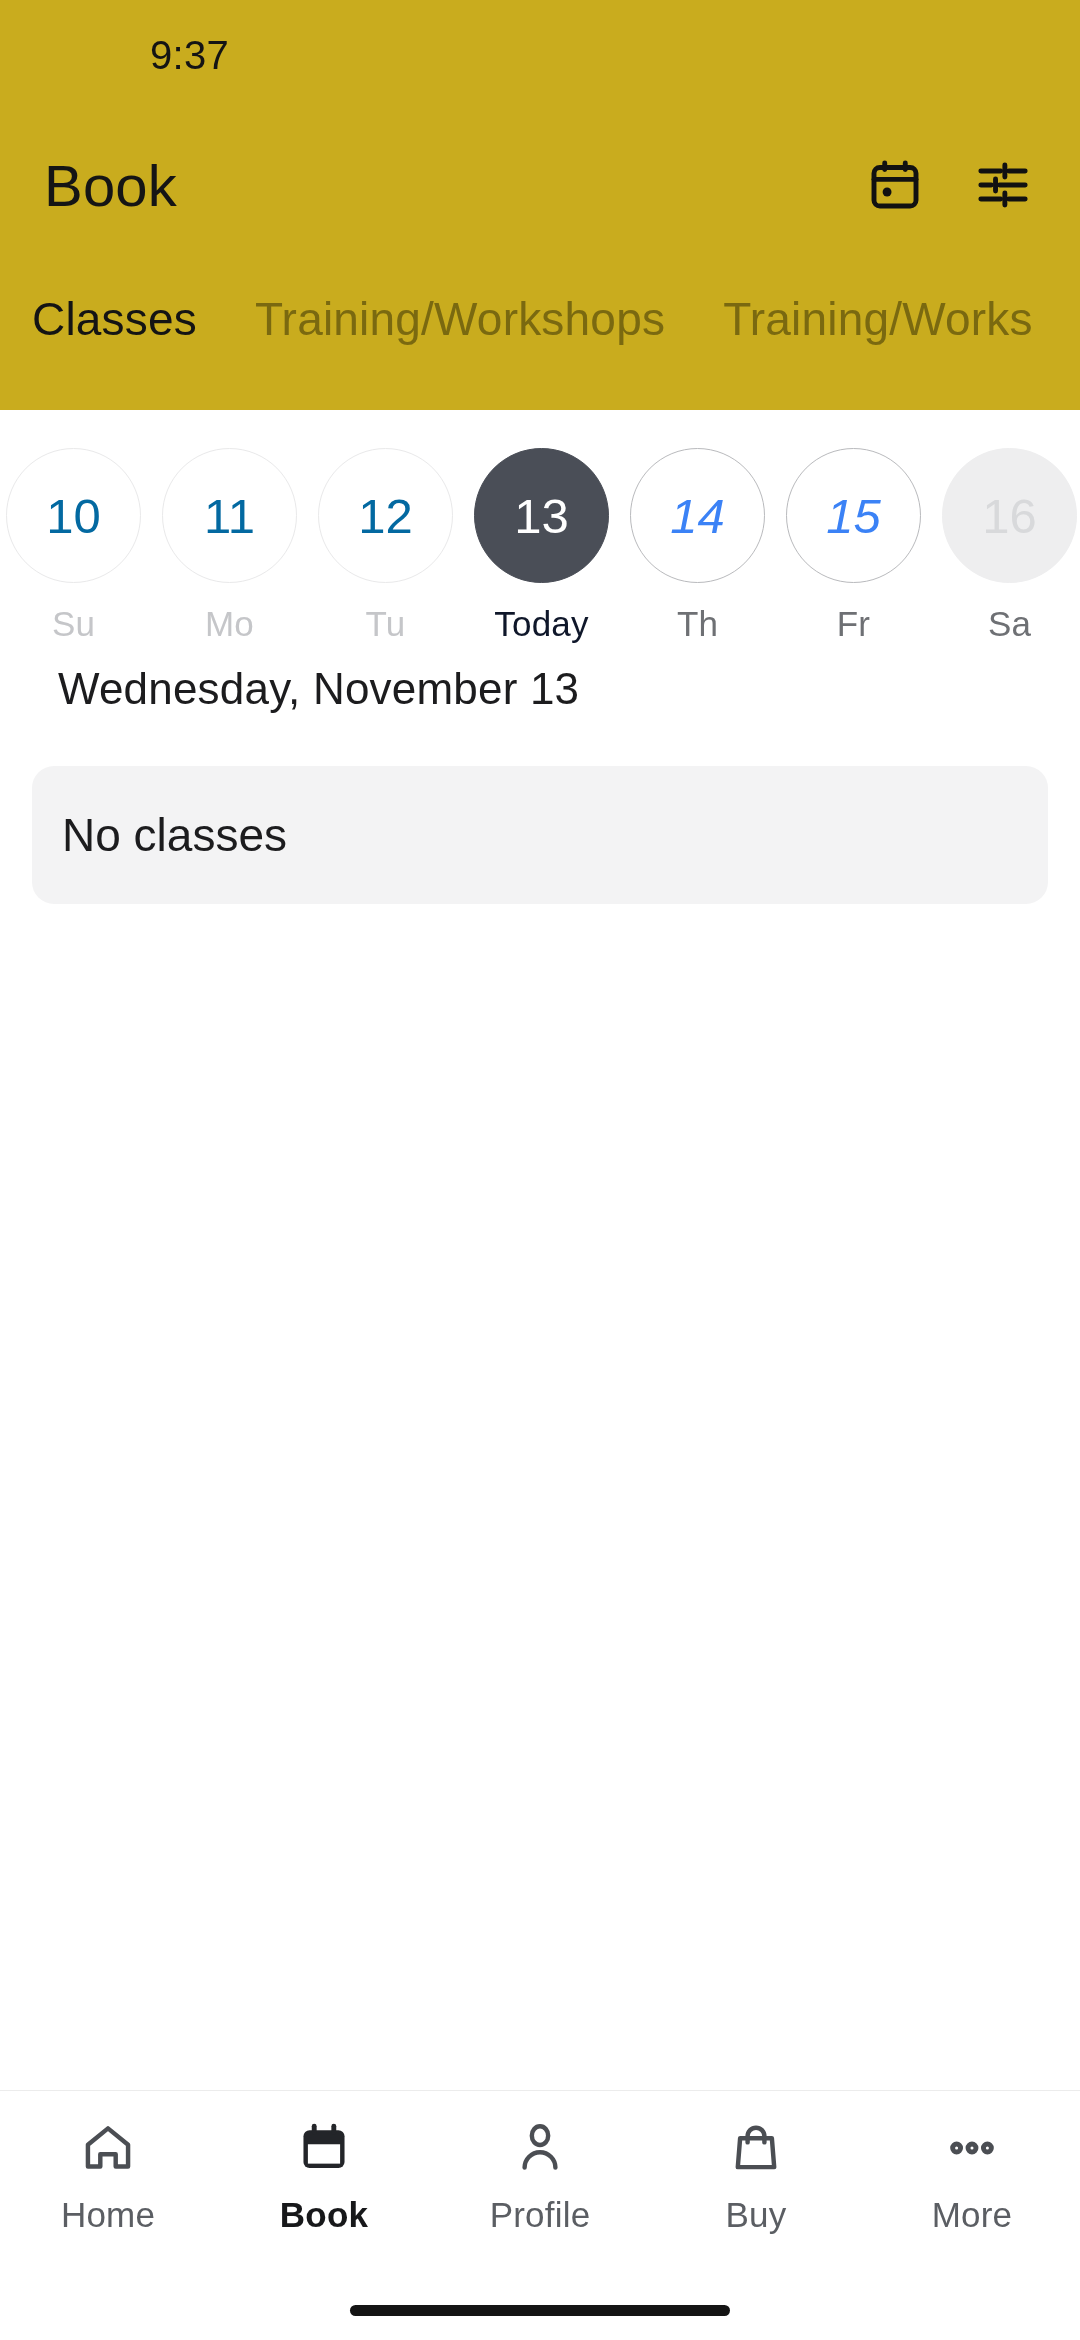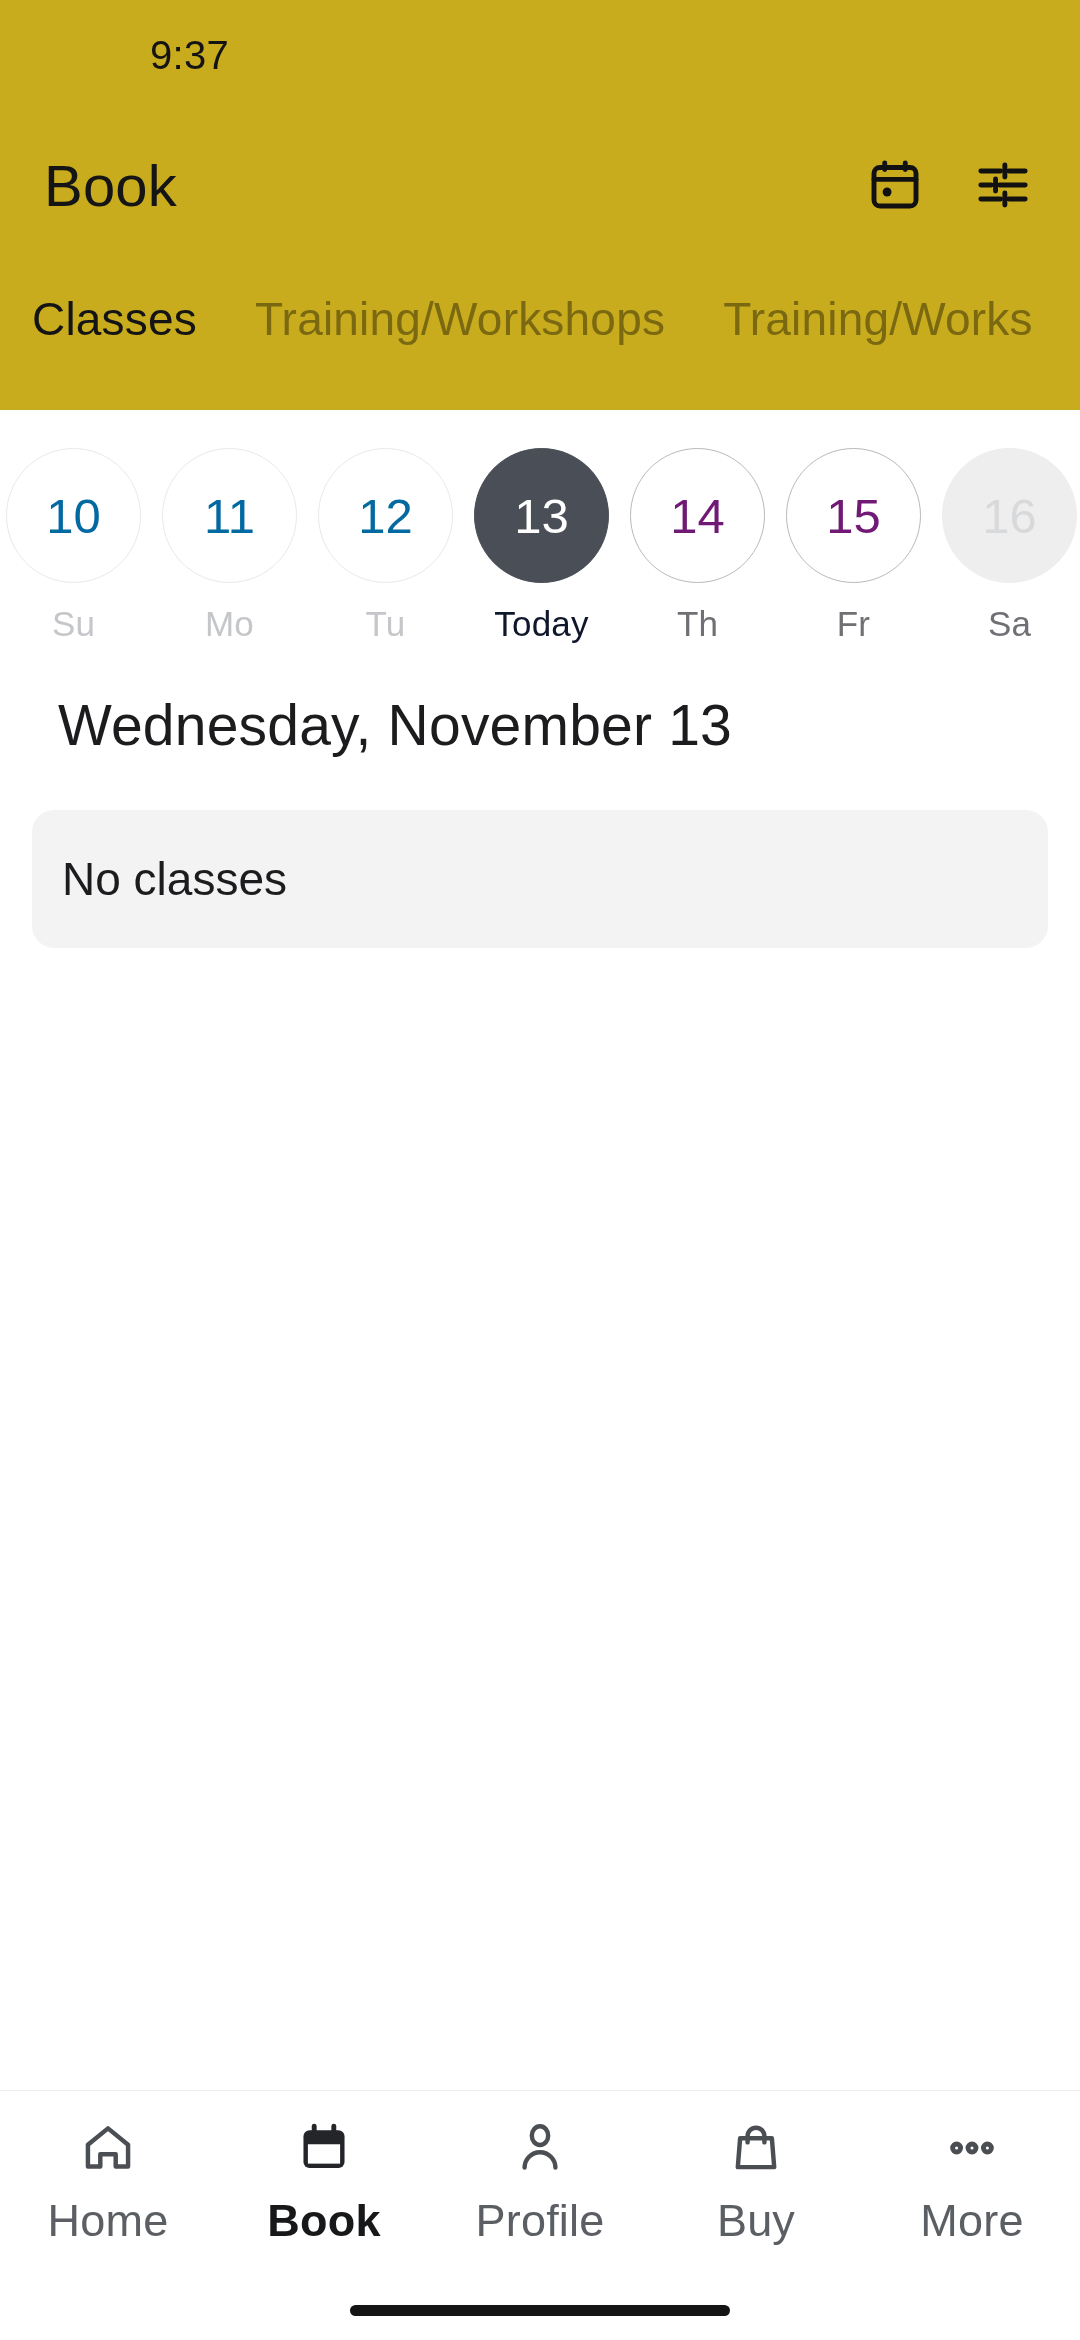--- a/index.html
+++ b/index.html
@@ -105,21 +105,22 @@
     display:flex;
     align-items:center;
     justify-content:center;
     font-size:49px;
     background:#ffffff;
     border:1.5px solid #e9e9ea;
     color:#0369a1;
   }
   .date-circle.available {
     border:1.5px solid #b9babd;
-    color:#701a75;
+    color:#3b82f6;
+    font-style:italic;
   }
   .date-circle.selected {
     background:#4a4e57;
     border:1.5px solid #4a4e57;
     color:#ffffff;
   }
   .date-circle.disabled-fill {
     background:#eeeeef;
     border:1.5px solid #eeeeef;
     color:#d8d9db;
@@ -129,23 +130,23 @@
     font-size:35px;
     color:#c5c6c9;
     letter-spacing:0.2px;
   }
   .date-label.strong { color:#6e7074; }
   .date-label.today  { color:#0f172a; }
 
   
   .content { flex:1 1 auto; padding:0 32px; }
   .day-heading {
-    margin-top:48px;
+    margin-top:20px;
     padding-left:26px;
-    font-size:57px;
+    font-size:44px;
     color:#1c1c1e;
     letter-spacing:0.2px;
   }
   .empty-card {
     margin-top:52px;
     background:#f3f3f4;
     border-radius:22px;
     height:138px;
     display:flex;
     align-items:center;
@@ -173,21 +174,21 @@
     align-items:center;
     gap:16px;
   }
   .nav-icon {
     height:62px;
     display:flex;
     align-items:center;
     justify-content:center;
   }
   .nav-label {
-    font-size:45px;
+    font-size:35px;
     color:#5b5e63;
     letter-spacing:0.2px;
   }
   .nav-item.active .nav-label { color:#17181a; font-weight:bold; }
 
   .home-indicator-wrap {
     flex:0 0 auto;
     height:60px;
     display:flex;
     align-items:center;

